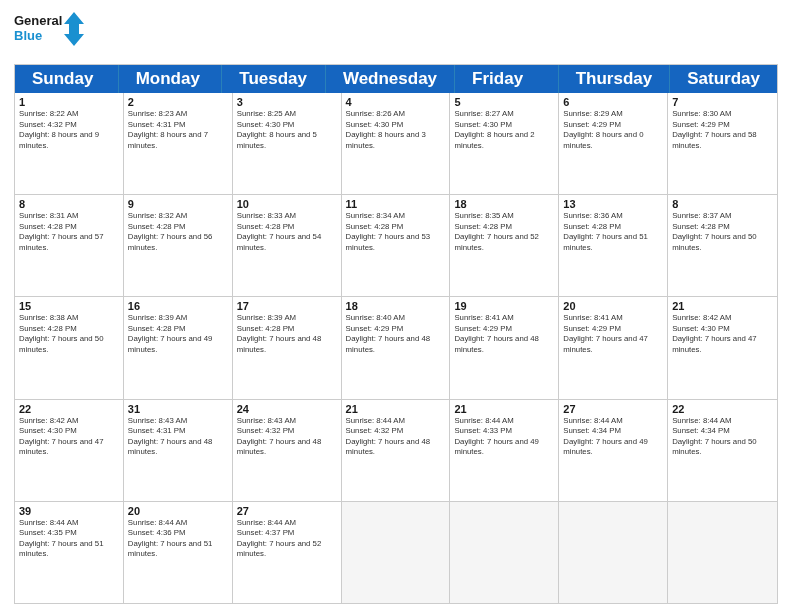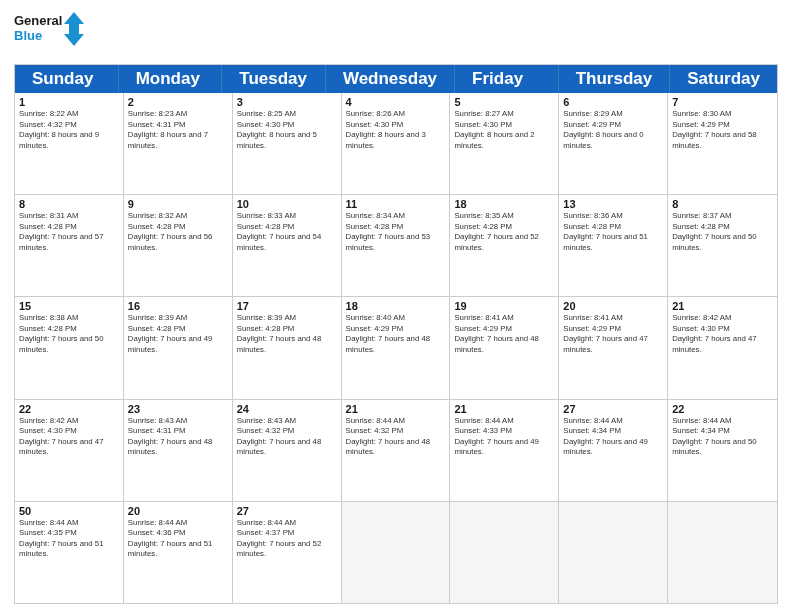--- a/index.html
+++ b/index.html
@@ -214,21 +214,21 @@
             <span class="day-num">21</span>
             <div class="day-info">Sunrise: 8:42 AM<br>Sunset: 4:30 PM<br>Daylight: 7 hours and 47 minutes.</div>
           </div>
         </div>
         <div class="cal-week">
           <div class="cal-cell">
             <span class="day-num">22</span>
             <div class="day-info">Sunrise: 8:42 AM<br>Sunset: 4:30 PM<br>Daylight: 7 hours and 47 minutes.</div>
           </div>
           <div class="cal-cell">
-            <span class="day-num">23</span>
+            <span class="day-num">31</span>
             <div class="day-info">Sunrise: 8:43 AM<br>Sunset: 4:31 PM<br>Daylight: 7 hours and 48 minutes.</div>
           </div>
           <div class="cal-cell">
             <span class="day-num">24</span>
             <div class="day-info">Sunrise: 8:43 AM<br>Sunset: 4:32 PM<br>Daylight: 7 hours and 48 minutes.</div>
           </div>
           <div class="cal-cell">
             <span class="day-num">21</span>
             <div class="day-info">Sunrise: 8:44 AM<br>Sunset: 4:32 PM<br>Daylight: 7 hours and 48 minutes.</div>
           </div>
@@ -240,21 +240,21 @@
             <span class="day-num">27</span>
             <div class="day-info">Sunrise: 8:44 AM<br>Sunset: 4:34 PM<br>Daylight: 7 hours and 49 minutes.</div>
           </div>
           <div class="cal-cell">
             <span class="day-num">22</span>
             <div class="day-info">Sunrise: 8:44 AM<br>Sunset: 4:34 PM<br>Daylight: 7 hours and 50 minutes.</div>
           </div>
         </div>
         <div class="cal-week">
           <div class="cal-cell">
-            <span class="day-num">50</span>
+            <span class="day-num">39</span>
             <div class="day-info">Sunrise: 8:44 AM<br>Sunset: 4:35 PM<br>Daylight: 7 hours and 51 minutes.</div>
           </div>
           <div class="cal-cell">
             <span class="day-num">20</span>
             <div class="day-info">Sunrise: 8:44 AM<br>Sunset: 4:36 PM<br>Daylight: 7 hours and 51 minutes.</div>
           </div>
           <div class="cal-cell">
             <span class="day-num">27</span>
             <div class="day-info">Sunrise: 8:44 AM<br>Sunset: 4:37 PM<br>Daylight: 7 hours and 52 minutes.</div>
           </div>

